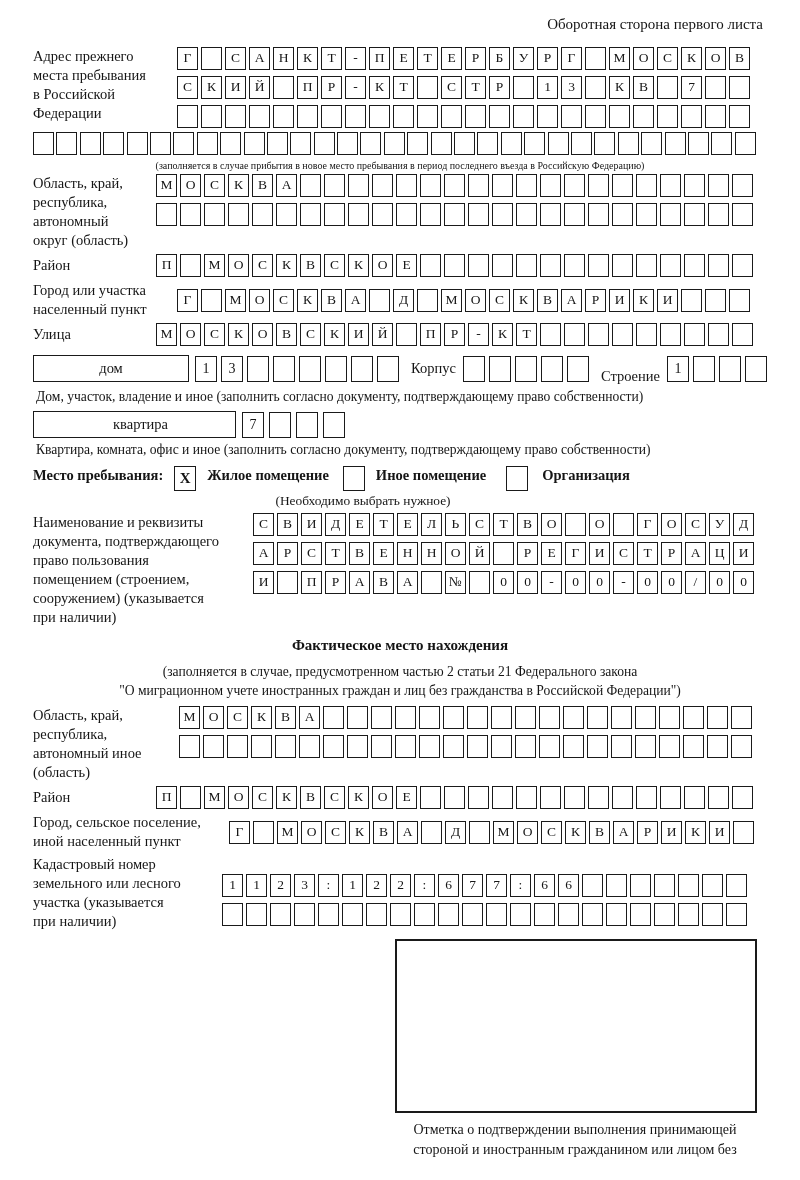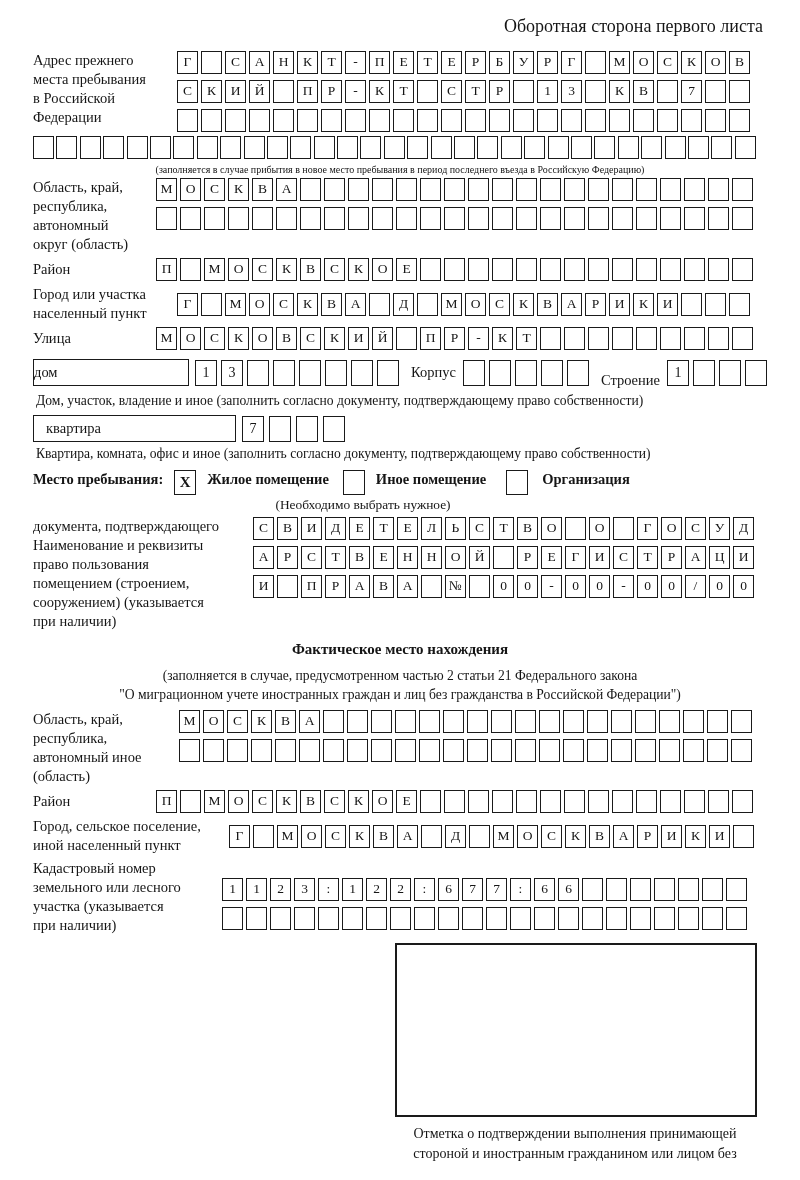--- a/index.html
+++ b/index.html
@@ -3,21 +3,21 @@
 <meta charset="utf-8">
 <style>
   html,body{margin:0;padding:0;background:#fff;}
   body{
     width:800px;height:1180px;overflow:hidden;
     font-family:"Liberation Serif","DejaVu Serif",serif;
     color:#151515;
   }
   .page{position:relative;width:800px;height:1180px;box-sizing:border-box;
         padding:16px 33px 0 33px;overflow:hidden;}
-  .back-note{text-align:right;font-size:18px;padding-right:4px;margin-bottom:14px;}
+  .back-note{text-align:right;font-size:15px;padding-right:4px;margin-bottom:14px;}
 
   .field{display:flex;align-items:flex-start;margin-bottom:4px;}
   .field.center{align-items:center;}
   .label{font-size:14.5px;line-height:19px;}
   .w144{flex:0 0 144px;}
   .w123{flex:0 0 123px;}
   .w220{flex:0 0 220px;}
   .w190{flex:0 0 190px;}
   .w180{flex:0 0 180px;}
   .rows{display:flex;flex-direction:column;gap:6px;}
@@ -34,21 +34,21 @@
   .cellrow.big{gap:4px;align-items:center;}
   .cellrow.big .cell{flex:0 0 22px;height:26px;line-height:23px;font-size:14px;}
   .cellrow.kv{gap:5px;}
 
   .note{font-size:10px;text-align:center;margin:2px 0 0 0;line-height:17px;}
   .h2{font-weight:bold;font-size:15.5px;text-align:center;margin:8px 0 8px 0;}
   .h3{font-weight:bold;font-size:15px;text-align:center;margin:10px 0 8px 0;}
 
   .bigrow{display:flex;align-items:center;margin:6px 0 2px 0;}
   .wide-box{box-sizing:border-box;border:1.6px solid #1a1a1a;height:27px;line-height:25px;
-            text-align:left;font-size:14.5px;background:#fff;}
+            text-align:center;font-size:14.5px;background:#fff;}
   .dom-box{width:166px;}
   .kv-box{width:203px;padding-left:12px;}
   .inline-label{font-size:14.5px;white-space:nowrap;}
   .caption{font-size:13.6px;line-height:17px;margin:3px 0 4px 3px;}
 
   .mesto-row{display:flex;align-items:flex-start;margin:8px 0 2px 0;font-weight:bold;}
   .chk{box-sizing:border-box;width:22px;height:25px;border:1.6px solid #1a1a1a;
        text-align:center;font-size:15px;line-height:22px;flex:0 0 22px;}
   .choose-note{width:360px;margin-left:150px;text-align:center;font-size:13.4px;margin-top:2px;}
 
@@ -397,22 +397,22 @@
     <span class="label" style="margin:0 14px 0 11px">Жилое помещение</span>
     <span class="chk"></span>
     <span class="label" style="margin:0 20px 0 11px">Иное помещение</span>
     <span class="chk"></span>
     <span class="label" style="margin-left:14px">Организация</span>
   </div>
   <div class="choose-note">(Необходимо выбрать нужное)</div>
 
   <div class="field" style="margin-top:4px">
     <div class="label w220">
+        <div>Наименование и реквизиты</div>
         <div>документа, подтверждающего</div>
-        <div>Наименование и реквизиты</div>
         <div>право пользования</div>
         <div>помещением (строением,</div>
         <div>сооружением) (указывается</div>
         <div>при наличии)</div>
       </div>
     <div class="rows">
       <div class="cellrow">
           <span class="cell">С</span>
           <span class="cell">В</span>
           <span class="cell">И</span>

